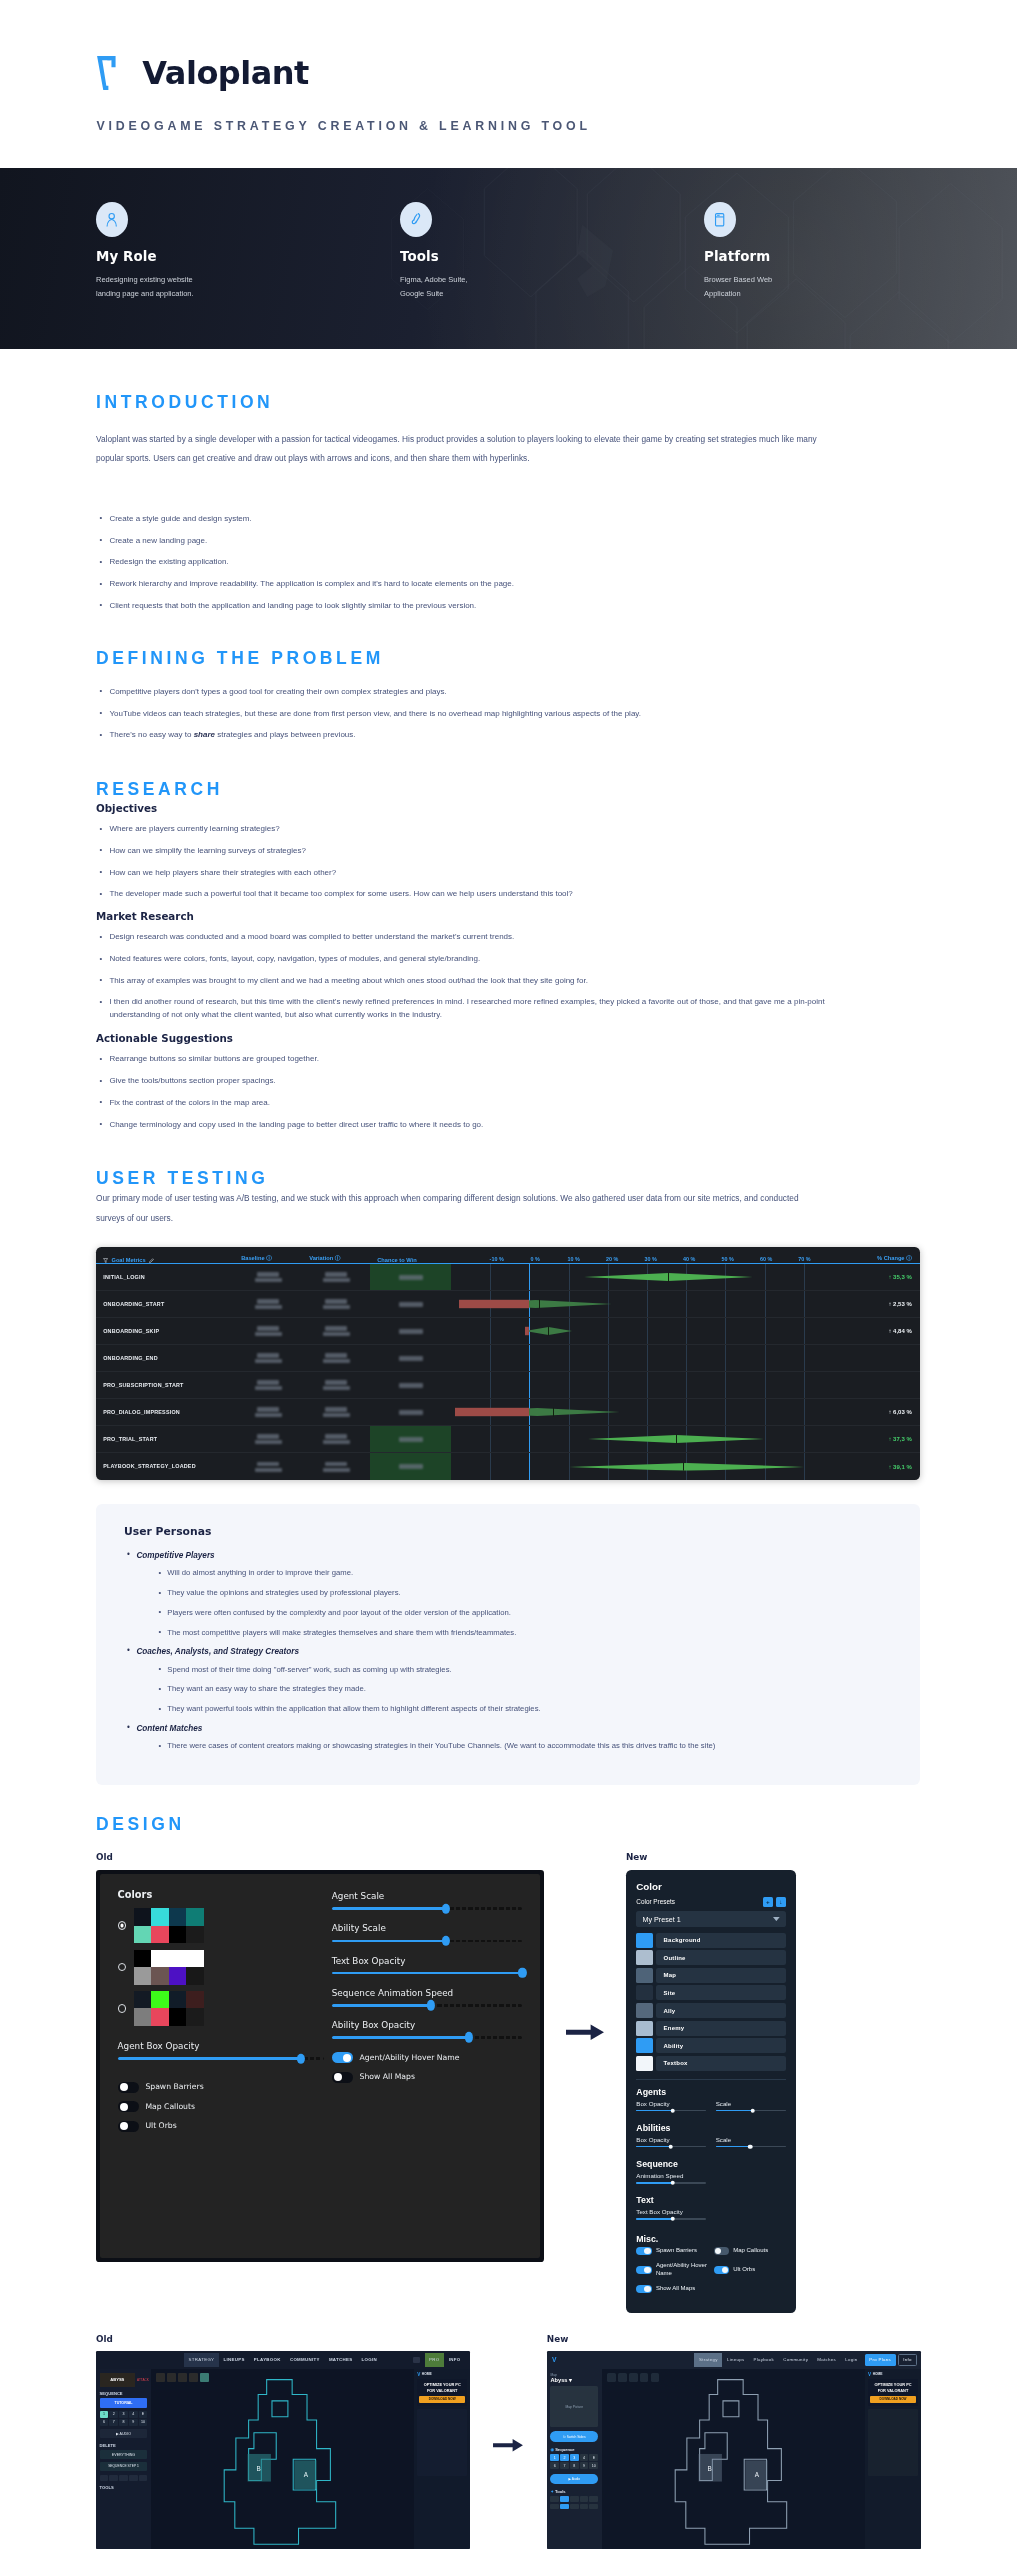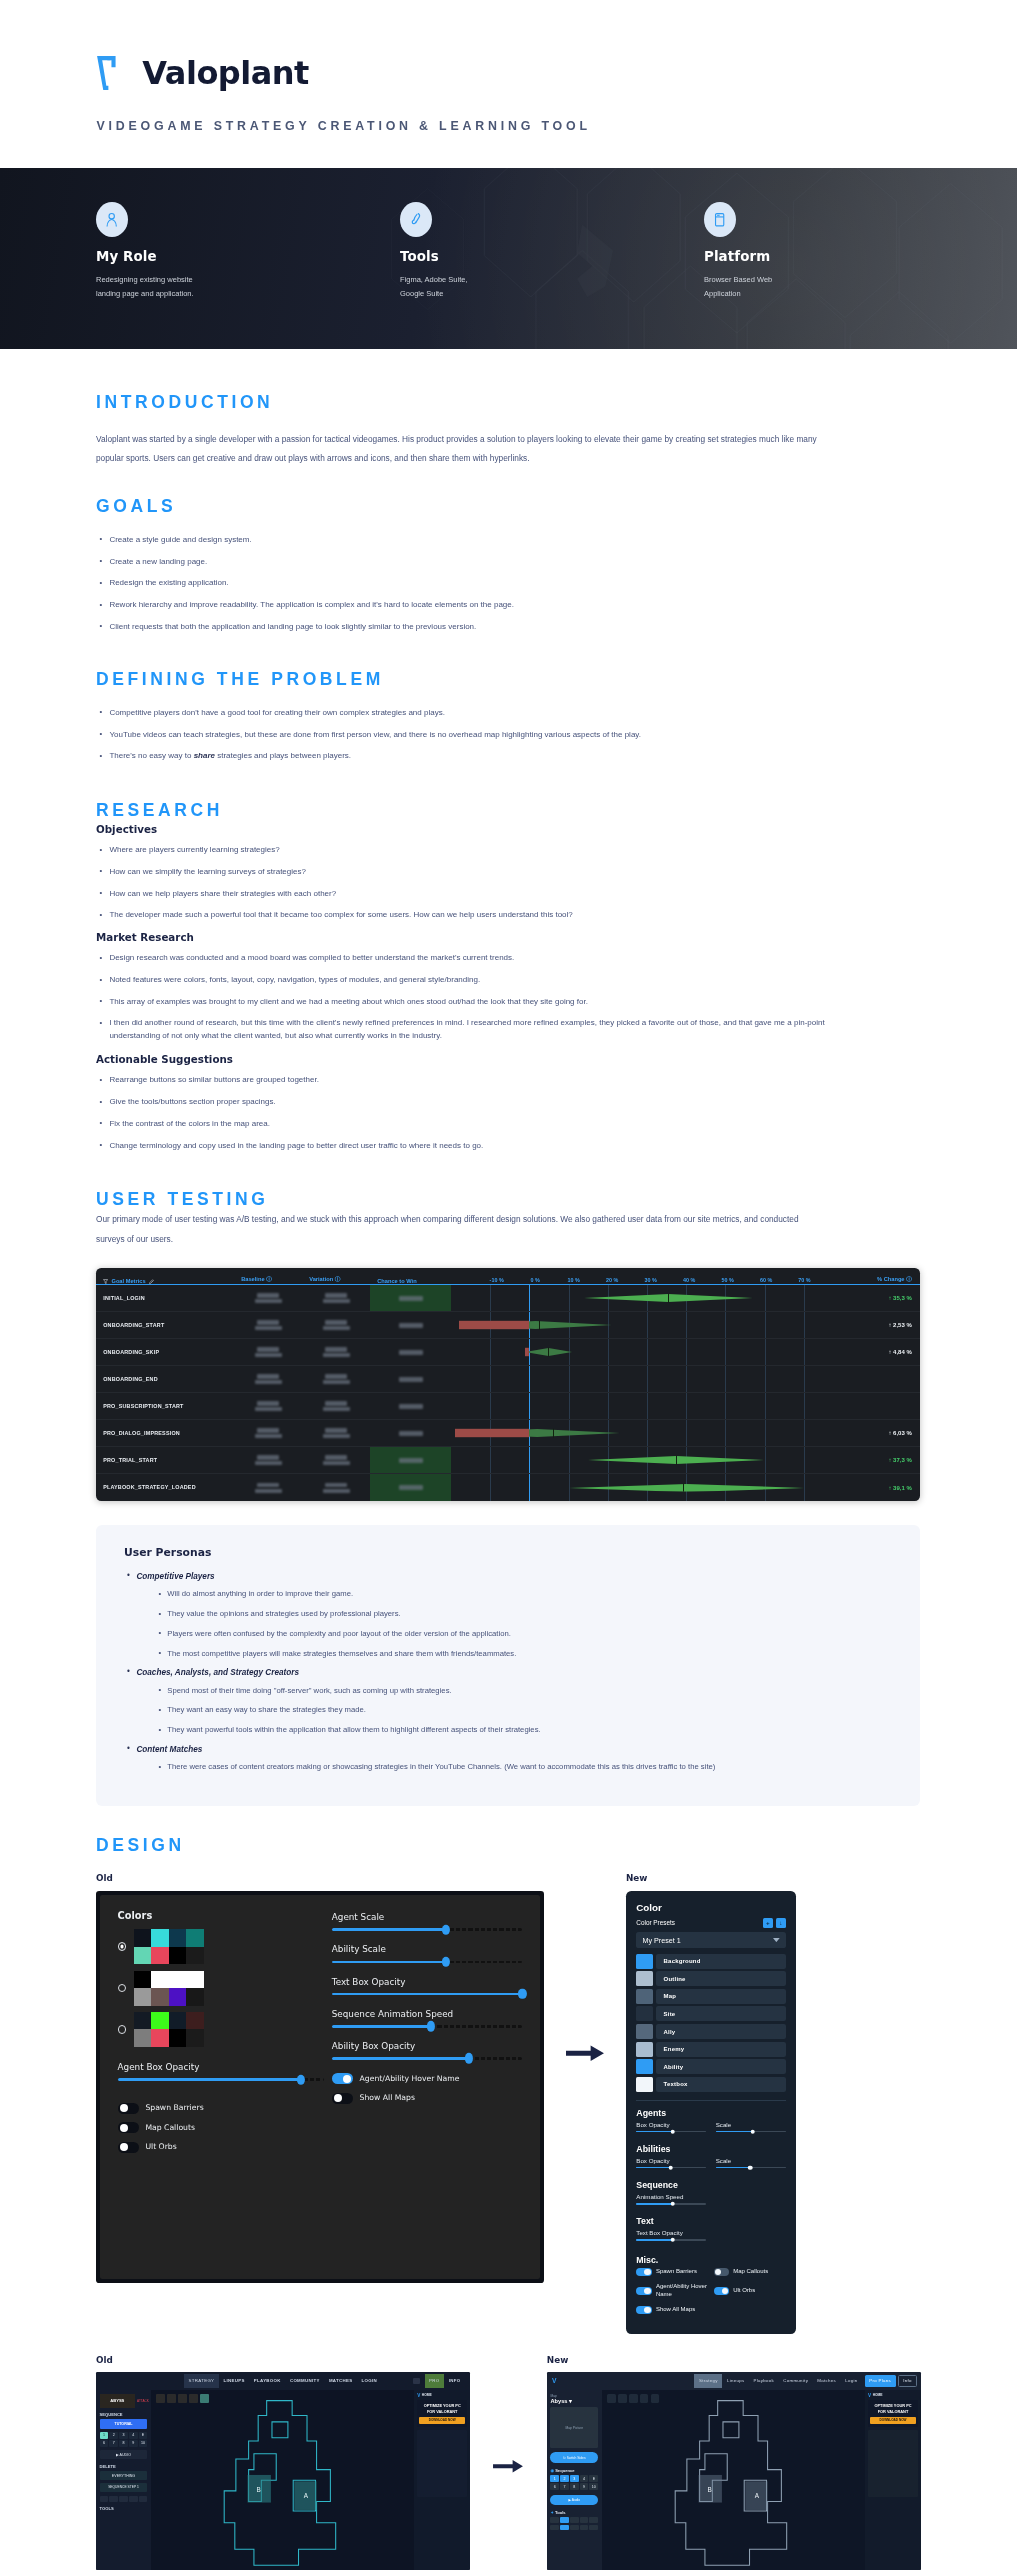--- a/index.html
+++ b/index.html
@@ -299,36 +299,35 @@
 
     </div>
   </div>
 
   <div class="content sec-intro">
     <h2 class="section">INTRODUCTION</h2>
     <p class="body" style="margin-top:16.5px">Valoplant was started by a single developer with a passion for tactical videogames. His product provides a solution to players looking to elevate their game by creating set strategies much like many popular sports. Users can get creative and draw out plays with arrows and icons, and then share them with hyperlinks.</p>
   </div>
 
   <div class="content" style="padding-top:28px">
-    <h2 class="section">GOALS</h2>
     <ul class="bul" style="margin-top:16.5px">
       <li>Create a style guide and design system.</li>
       <li>Create a new landing page.</li>
       <li>Redesign the existing application.</li>
       <li>Rework hierarchy and improve readability. The application is complex and it's hard to locate elements on the page.</li>
       <li>Client requests that both the application and landing page to look slightly similar to the previous version.</li>
     </ul>
   </div>
 
   <div class="content" style="padding-top:27px">
     <h2 class="section">DEFINING THE PROBLEM</h2>
     <ul class="bul" style="margin-top:16.5px">
-      <li>Competitive players don't have a good tool for creating their own complex strategies and plays.</li>
+      <li>Competitive players don't types a good tool for creating their own complex strategies and plays.</li>
       <li>YouTube videos can teach strategies, but these are done from first person view, and there is no overhead map highlighting various aspects of the play.</li>
-      <li><span>There's no easy way to </span><b class="em">share</b><span> strategies and plays between players.</span></li>
+      <li><span>There's no easy way to </span><b class="em">share</b><span> strategies and plays between previous.</span></li>
     </ul>
   </div>
 
   <div class="content" style="padding-top:28px">
     <h2 class="section">RESEARCH</h2>
 
     <h3 class="sub" style="margin-top:2px">Objectives</h3>
     <ul class="bul" style="margin-top:9.3px">
       <li>Where are players currently learning strategies?</li>
       <li>How can we simplify the learning surveys of strategies?</li>

